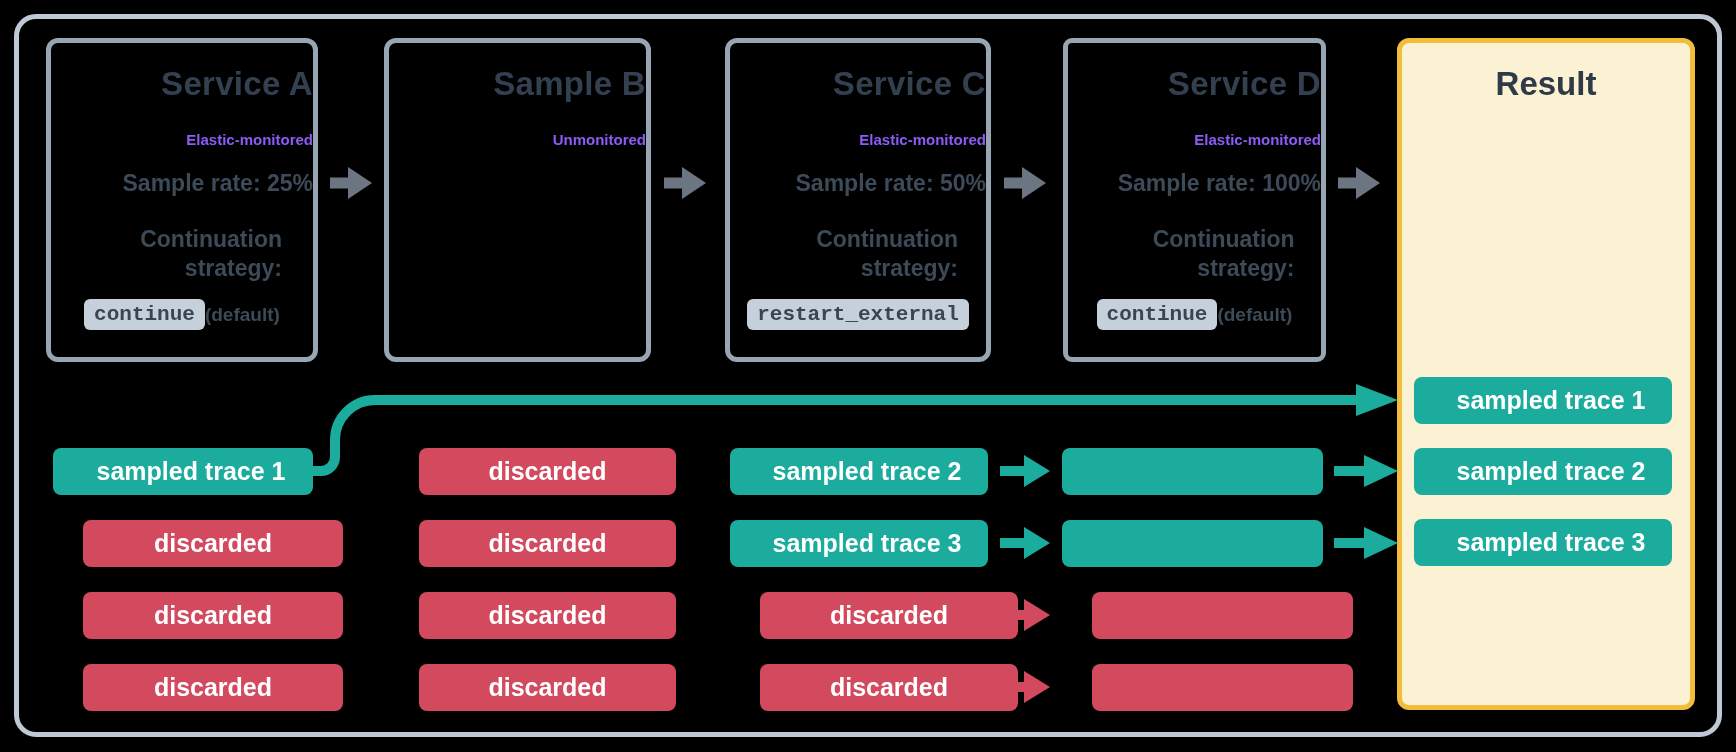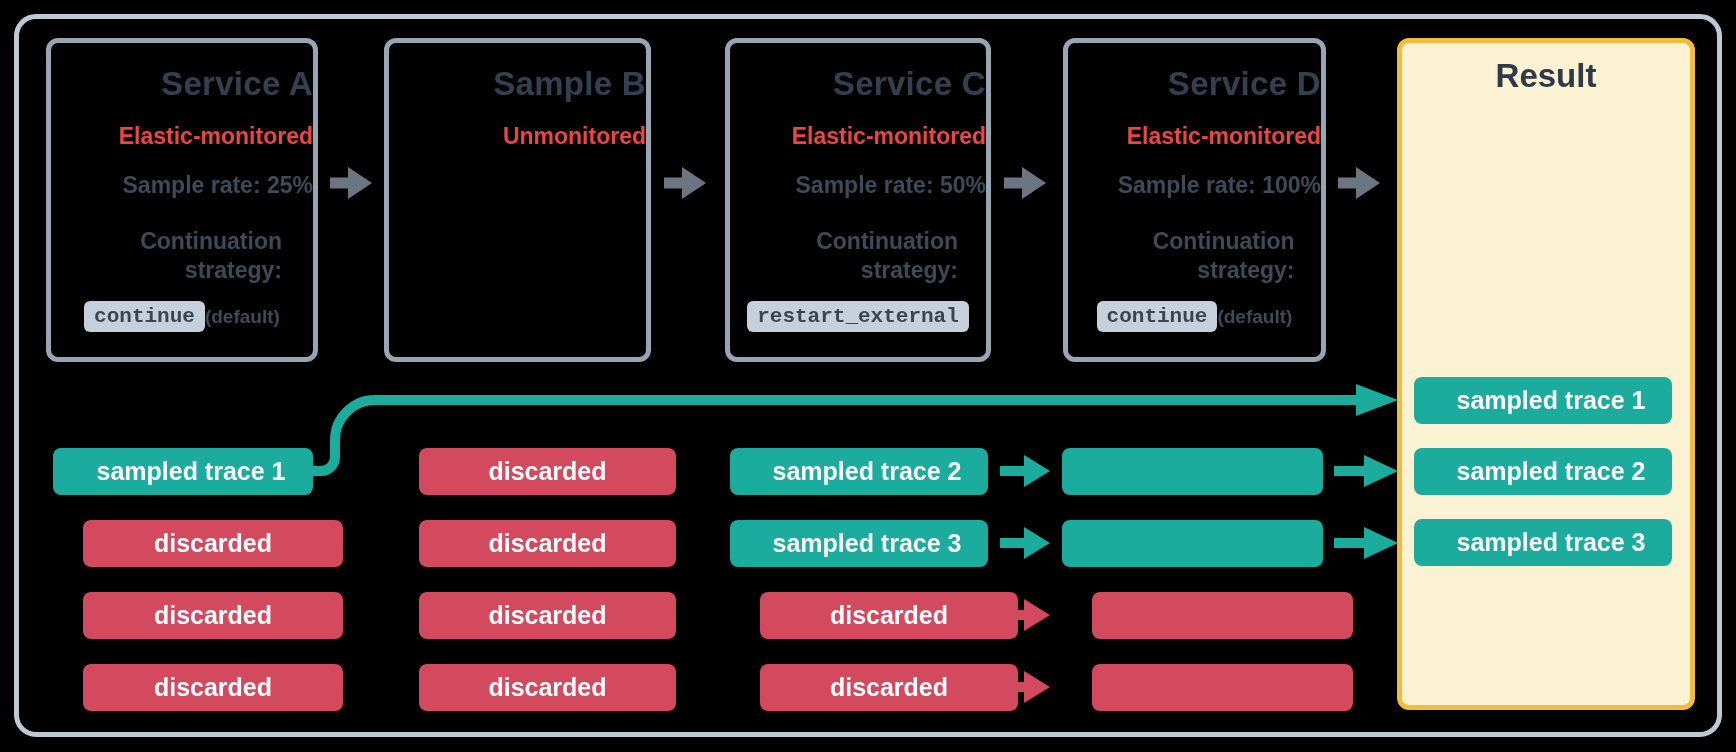--- a/index.html
+++ b/index.html
@@ -6,33 +6,33 @@
   body{width:1736px;height:752px;font-family:"Liberation Sans",sans-serif;}
   .canvas{position:relative;width:1736px;height:752px;background:#000;overflow:hidden;}
   .outer-frame{position:absolute;left:14px;top:14px;width:1708px;height:723px;
     border:5px solid #BEC9D5;border-radius:22px;box-sizing:border-box;}
   .overlay{position:absolute;left:0;top:0;width:1736px;height:752px;z-index:3;pointer-events:none;}
   .service-box{position:absolute;top:38px;height:324px;border:5px solid #98A5B3;border-radius:12px;
     box-sizing:border-box;text-align:right;z-index:2;}
   .box-a{left:46px;width:272px;}
   .box-b{left:384px;width:267px;}
   .box-c{left:725px;width:266px;}
-  .box-d{left:1063px;width:263px;}
+  .box-d{left:1063px;width:263px;border-radius:9px;}
   .box-title{margin-top:22px;font-size:33px;font-weight:bold;color:#334050;letter-spacing:.3px;}
-  .box-sub{margin-top:20px;font-size:23px;font-weight:bold;color:#ef4444;}
+  .box-sub{margin-top:28px;font-size:15px;font-weight:bold;color:#8b5cf6;}
   .box-rate{margin-top:22px;font-size:23px;font-weight:bold;color:#3D4A58;}
   .box-cont{margin:28px auto 16px;width:200px;font-size:23px;font-weight:bold;color:#3D4A58;line-height:29px;}
   .chip-row{margin-top:2px;display:flex;justify-content:center;align-items:center;gap:0;}
   .chip{background:#C5D0DB;color:#394551;font-family:"Liberation Mono",monospace;
     font-size:21px;font-weight:bold;padding:4px 10px;border-radius:6px;white-space:nowrap;}
   .chip-suffix{font-size:19px;font-weight:bold;color:#3D4A58;}
   .chip-suffix:empty{display:none;}
   .result-box{position:absolute;left:1397px;top:38px;width:298px;height:672px;background:#FBF1D3;
     border:5px solid #F3BD3C;border-radius:12px;box-sizing:border-box;text-align:center;z-index:1;}
-  .result-title{margin-top:14px;font-size:33px;font-weight:bold;color:#2E3A47;}
+  .result-title{margin-top:22px;font-size:33px;font-weight:bold;color:#2E3A47;}
   .pill{position:absolute;height:47px;border-radius:8px;z-index:4;color:#FFFFFF;
     font-size:25px;font-weight:bold;display:flex;align-items:center;justify-content:center;
     box-sizing:border-box;white-space:nowrap;}
   .pill.sampled{background:#1CAC9E;padding-left:16px;}
   .pill.discarded{background:#D3495E;margin-left:30px;}
   .col-a{left:53px;width:260px;}
   .col-b{left:389px;width:257px;}
   .col-c{left:730px;width:258px;}
   .col-d{left:1062px;width:261px;}
   .col-r{left:1414px;width:258px;}

